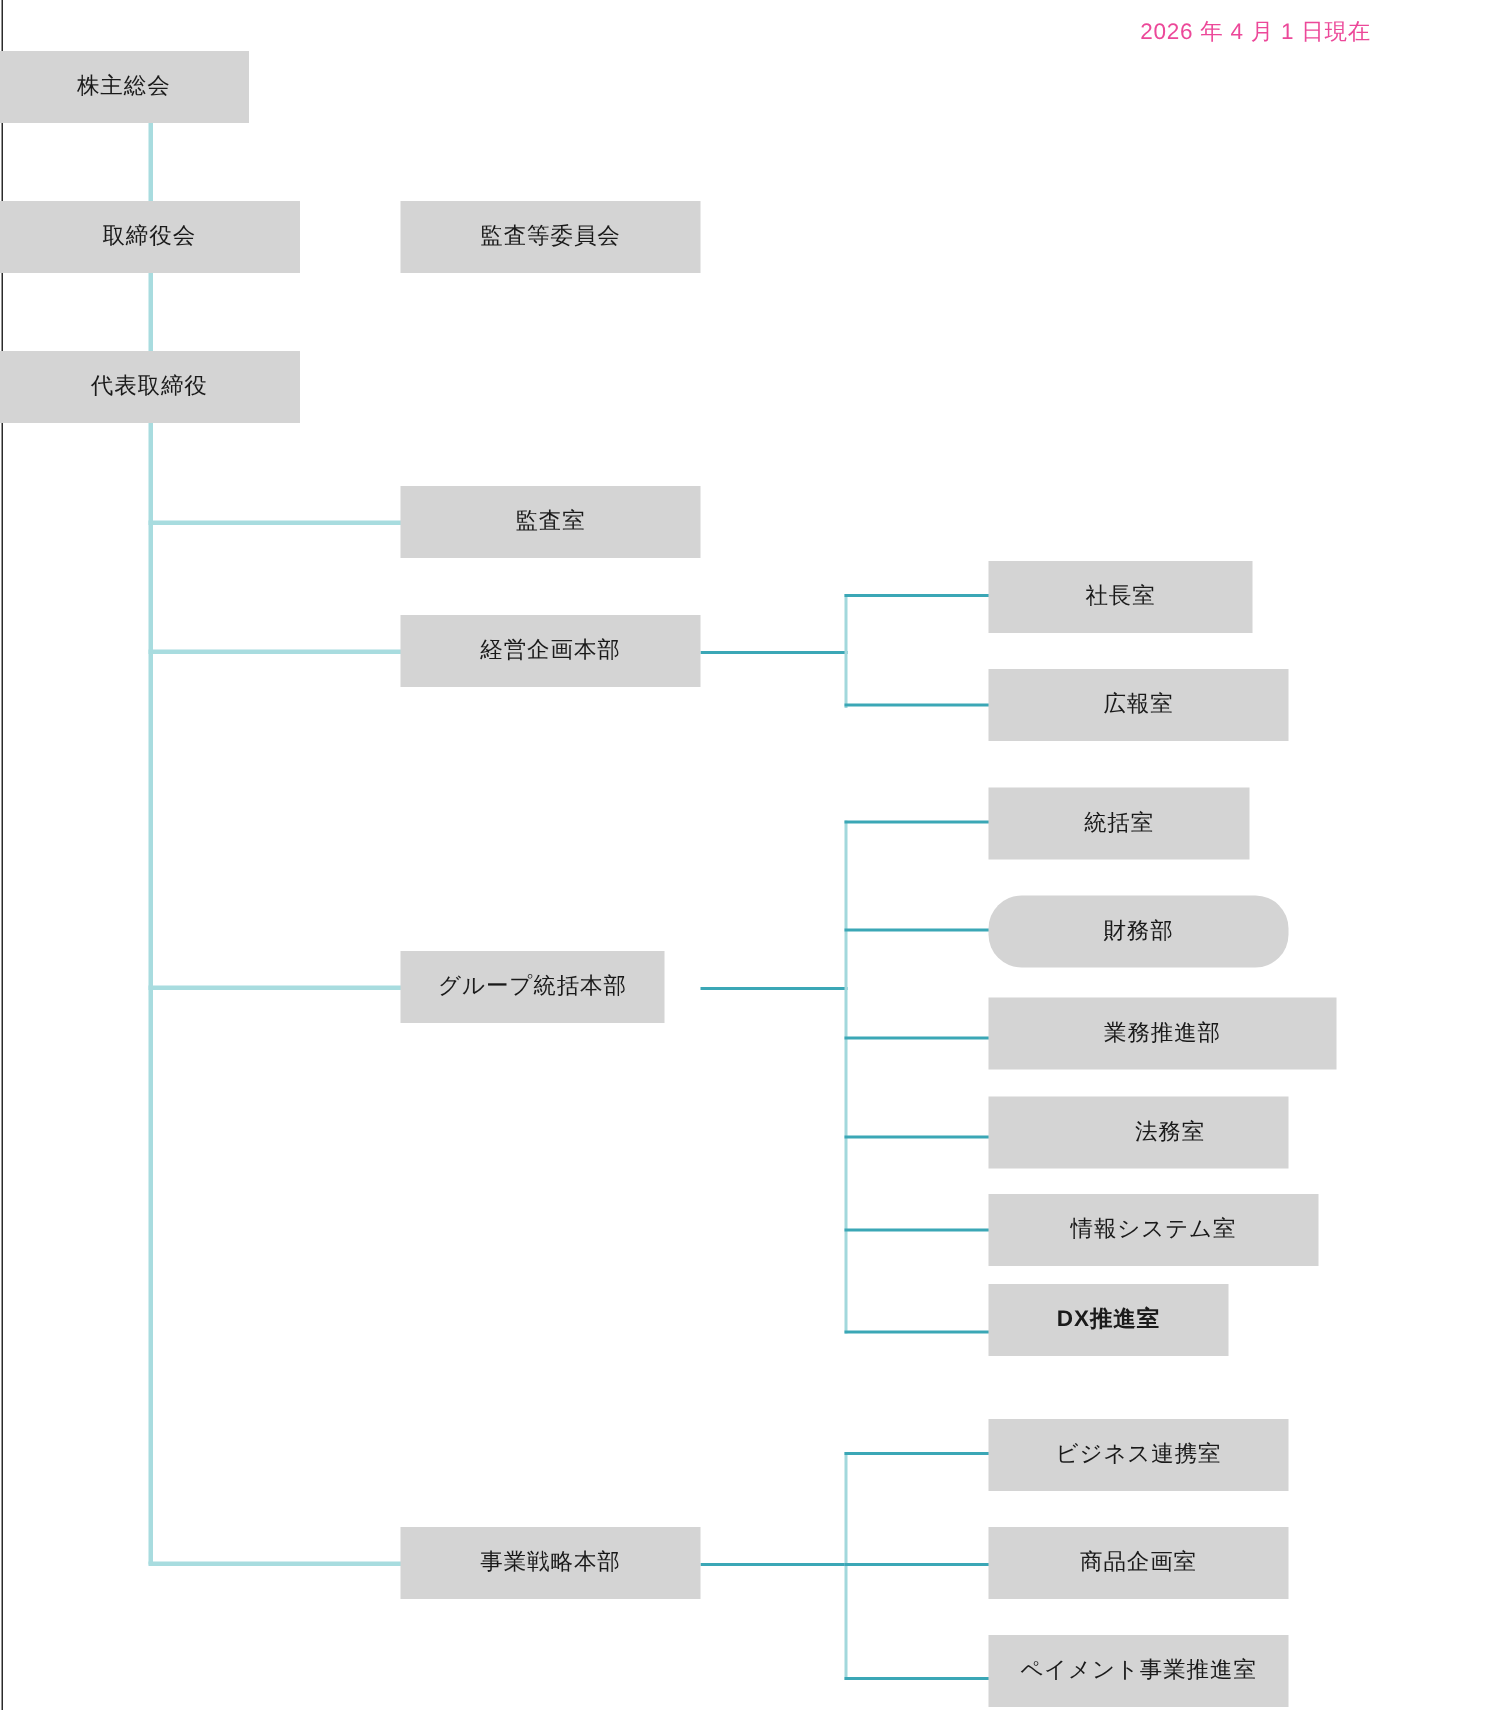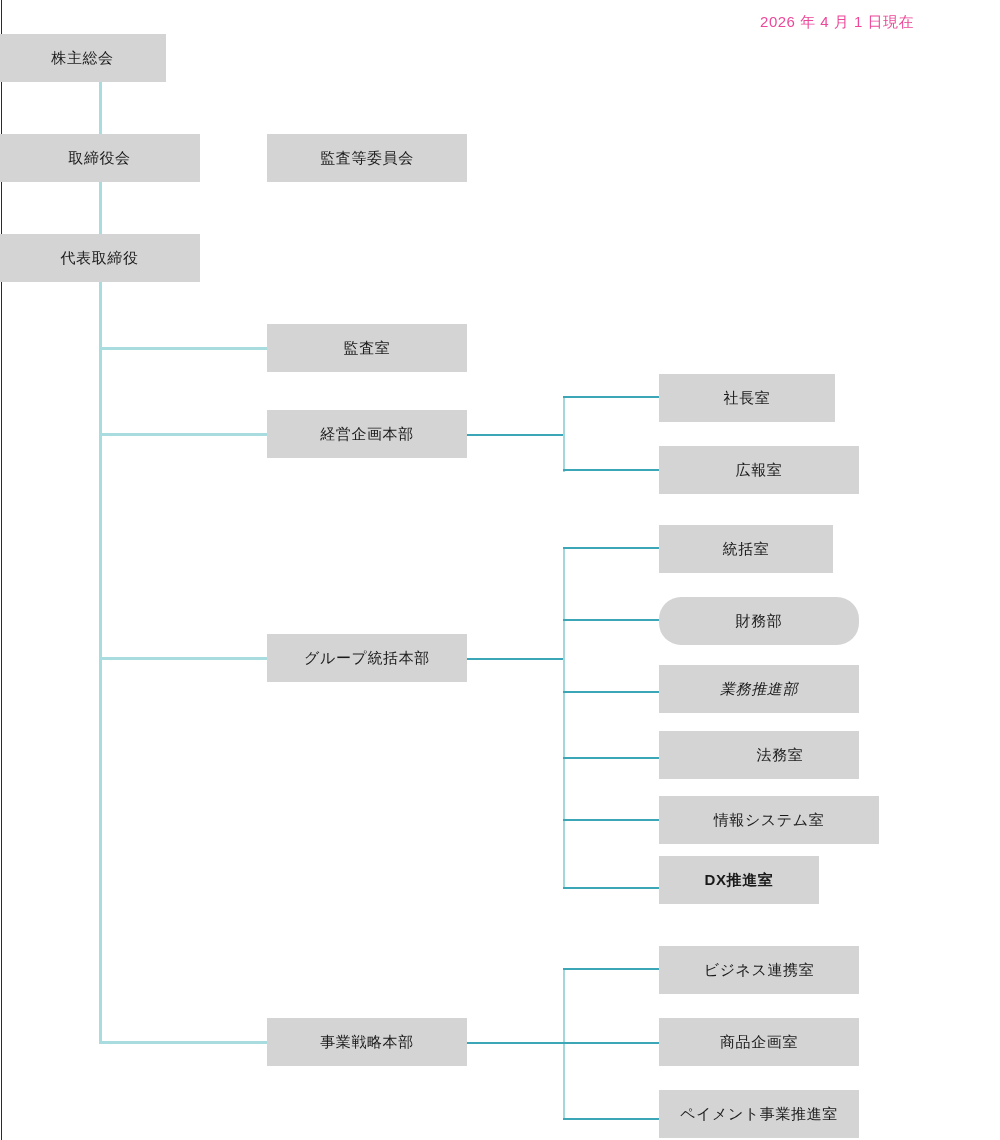--- a/index.html
+++ b/index.html
@@ -110,35 +110,35 @@
 
   <div class="conn-h thin" style="left:467px; top:434px; width:98px;"></div>
   <div class="conn-v thin" style="left:563px; top:396px; height:76px;"></div>
   <div class="conn-h thin" style="left:563px; top:396px; width:97px;"></div>
   <div class="conn-h thin" style="left:563px; top:469px; width:97px;"></div>
 
   <div class="node" style="left:659px; top:374px; width:176px;">社長室</div>
   <div class="node" style="left:659px; top:446px; width:200px;">広報室</div>
 
   <div class="conn-h" style="left:99px; top:657px; width:169px;"></div>
-  <div class="node" style="left:267px; top:634px; width:200px;">グループ統括本部</div>
+  <div class="node" style="left:267px; top:634px; width:176px;">グループ統括本部</div>
 
   <div class="conn-h thin" style="left:467px; top:658px; width:98px;"></div>
   <div class="conn-v thin" style="left:563px; top:547px; height:342px;"></div>
 
   <div class="conn-h thin" style="left:563px; top:547px; width:97px;"></div>
   <div class="conn-h thin" style="left:563px; top:619px; width:97px;"></div>
   <div class="conn-h thin" style="left:563px; top:691px; width:97px;"></div>
   <div class="conn-h thin" style="left:563px; top:757px; width:97px;"></div>
   <div class="conn-h thin" style="left:563px; top:819px; width:97px;"></div>
   <div class="conn-h thin" style="left:563px; top:887px; width:97px;"></div>
 
   <div class="node" style="left:659px; top:525px; width:174px;">統括室</div>
   <div class="node" style="left:659px; top:597px; width:200px;border-radius:22px;">財務部</div>
-  <div class="node" style="left:659px; top:665px; width:200px;font-style:italic;">業務推進部</div>
+  <div class="node" style="left:659px; top:665px; width:232px;">業務推進部</div>
   <div class="node" style="left:659px; top:731px; width:200px;padding-left:48px;">法務室</div>
   <div class="node" style="left:659px; top:796px; width:220px;">情報システム室</div>
   <div class="node" style="left:659px; top:856px; width:160px;font-weight:bold;">DX推進室</div>
 
   <div class="conn-h" style="left:99px; top:1041px; width:169px;"></div>
   <div class="node" style="left:267px; top:1018px; width:200px;">事業戦略本部</div>
 
   <div class="conn-h thin" style="left:467px; top:1042px; width:98px;"></div>
   <div class="conn-v thin" style="left:563px; top:968px; height:152px;"></div>
 

